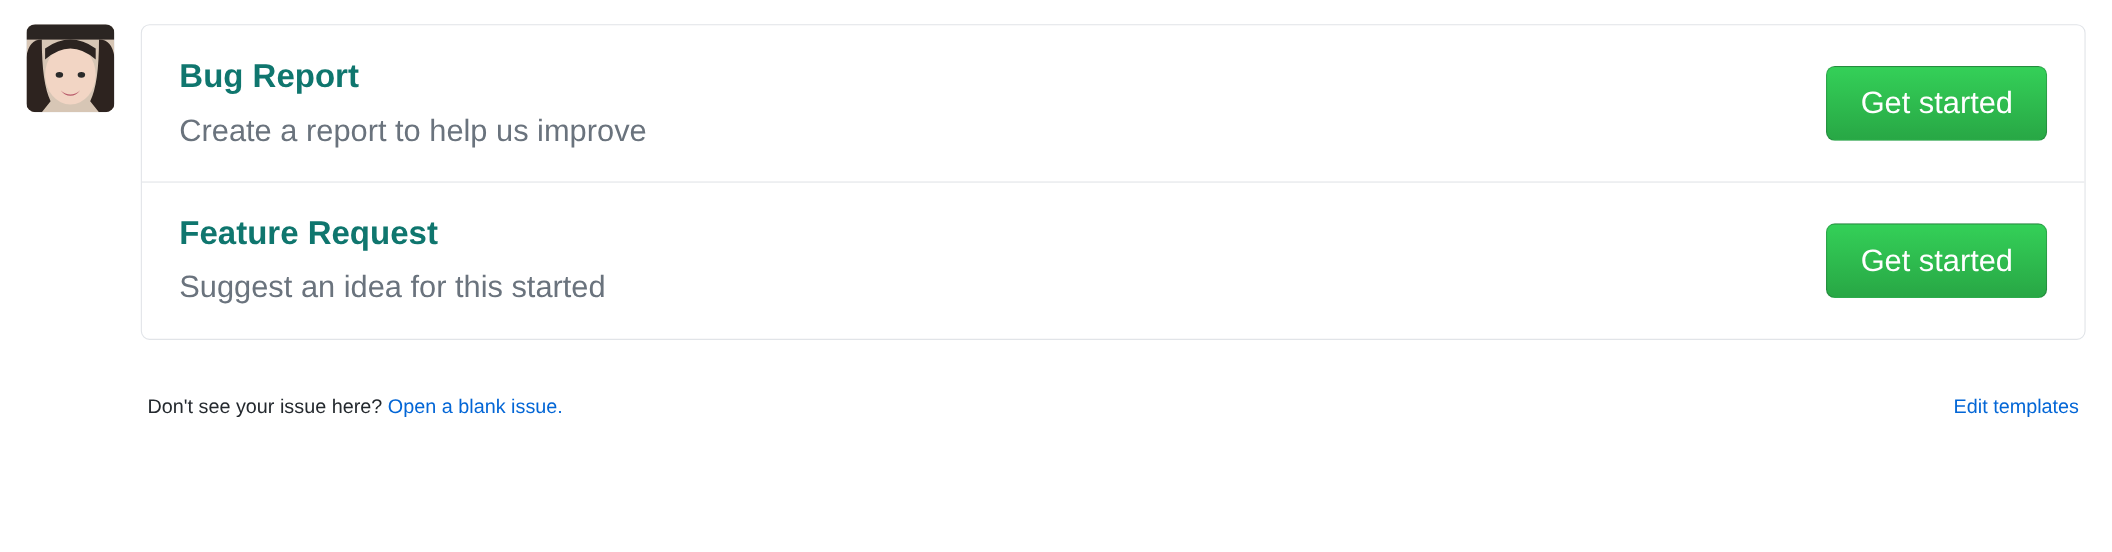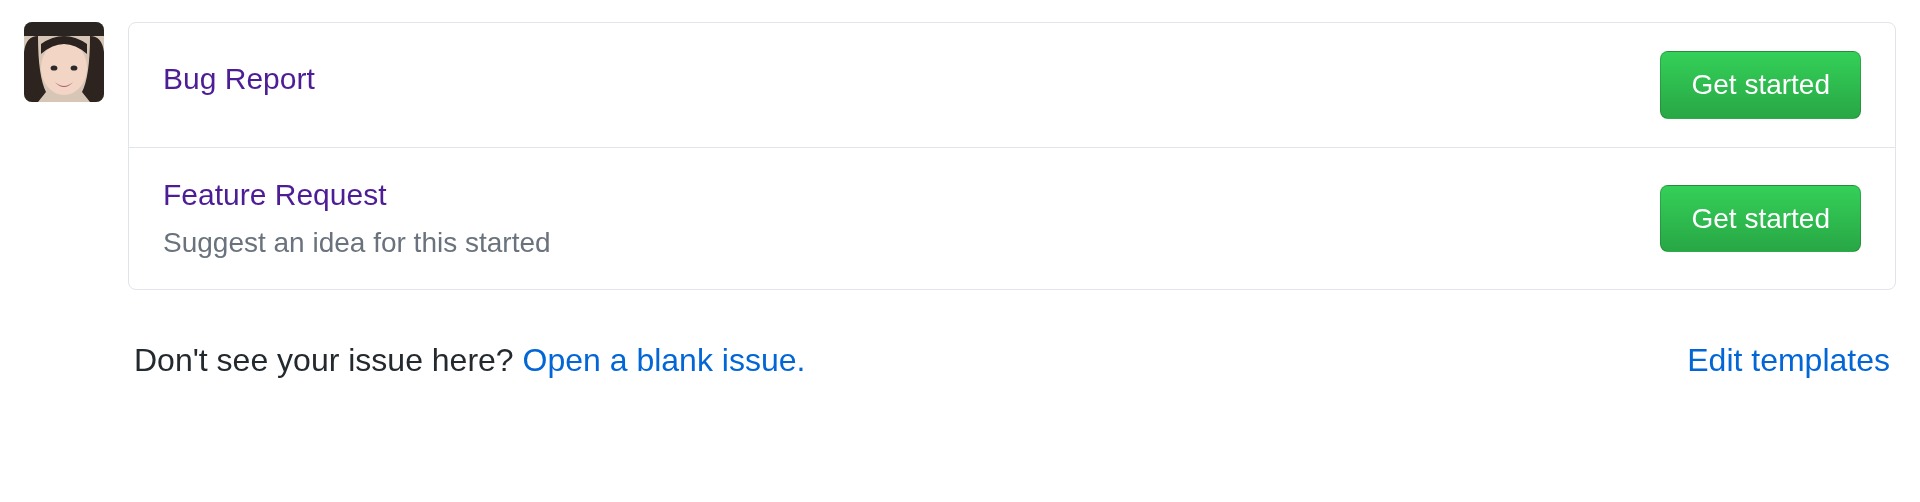--- a/index.html
+++ b/index.html
@@ -40,22 +40,22 @@
       align-items: center;
       justify-content: space-between;
       padding: 28px 34px;
     }
     .template-item + .template-item {
       border-top: 1px solid #e1e4e8;
       gap: 40px;
     }
     .template-text h3 {
       font-size: 30px;
-      font-weight: 400;
-      color: #4c1d95;
+      font-weight: 700;
+      color: #0f766e;
       line-height: 1.25;
       margin-bottom: 12px;
     }
     .template-text p {
       font-size: 28px;
       font-weight: 400;
       color: #6a737d;
       line-height: 1.3;
     }
     .get-started-btn {
@@ -69,21 +69,21 @@
       cursor: pointer;
       white-space: nowrap;
       line-height: 1.2;
     }
     .footer-row {
       display: flex;
       justify-content: space-between;
       align-items: center;
       margin-top: 48px;
       padding: 0 6px;
-      font-size: 32px;
+      font-size: 18px;
       line-height: 1.4;
       text-align: right;
     }
     .footer-left {
       color: #24292e;
     }
     .link {
       color: #0366d6;
       text-decoration: none;
       cursor: pointer;
@@ -107,20 +107,21 @@
     </svg>
   </div>
 
   <div class="content">
 
     <div class="template-list">
 
       <div class="template-item">
         <div class="template-text">
           <h3>Bug Report</h3>
+          <p>Create a report to help us improve</p>
         </div>
         <button class="get-started-btn">Get started</button>
       </div>
 
       <div class="template-item">
         <div class="template-text">
           <h3>Feature Request</h3>
           <p>Suggest an idea for this started</p>
         </div>
         <button class="get-started-btn">Get started</button>

